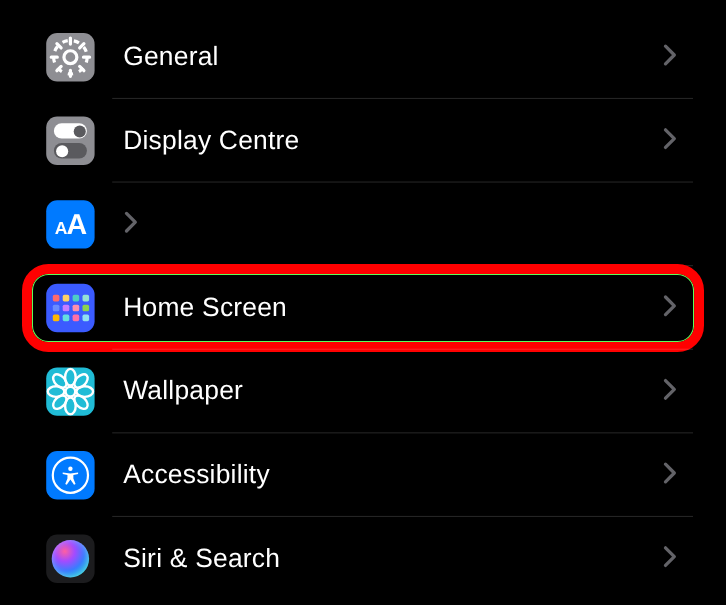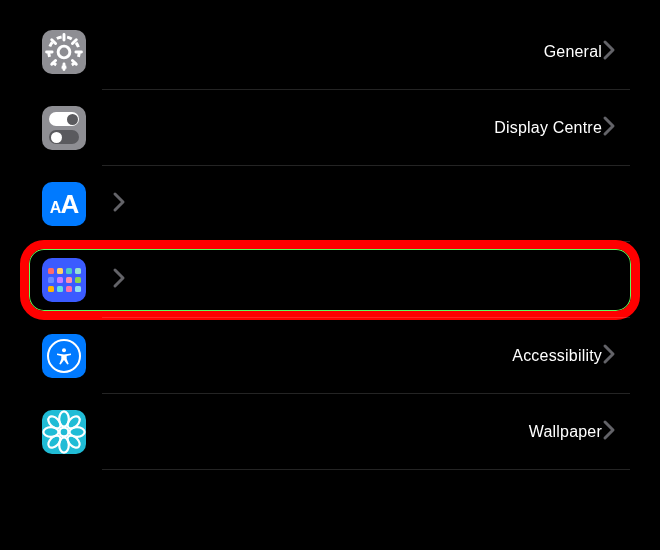--- a/index.html
+++ b/index.html
@@ -41,24 +41,23 @@
       border-radius: 10px;
       margin-left: 12px;
       margin-right: 26px;
       display: flex;
       align-items: center;
       justify-content: center;
       flex-shrink: 0;
     }
     .label {
       flex: 1;
-      font-size: 16px;
+      font-size: 24px;
       letter-spacing: 0.2px;
       color: #fff;
-      text-align: right;
     }
     .chevron {
       color: #636368;
       margin-right: 14px;
       flex-shrink: 0;
     }
     .highlight {
       position: absolute;
       top: -2px;
       left: -10px;
@@ -200,39 +199,21 @@
           <span style="background:#6a8cff"></span>
             <span style="background:#c77dff"></span>
             <span style="background:#ff8fab"></span>
             <span style="background:#8bd450"></span>
           <span style="background:#ffb703"></span>
             <span style="background:#64dfdf"></span>
             <span style="background:#ff70a6"></span>
             <span style="background:#90e0ef"></span>
         </div>
       </div>
-      <div class="chevron">
-        <svg width="14" height="22" viewBox="0 0 14 22" fill="none" stroke="currentColor" stroke-width="3" stroke-linecap="round" stroke-linejoin="round">
-            <path d="M3 3l8 8-8 8"></path>
-          </svg>
-      </div>
-    </div>
-  </div>
-
-  <div class="row-wrap">
-    <div class="row">
-      <div class="icon-box bg-blue">
-        <div class="axs-circle">
-          <svg width="20" height="20" viewBox="0 0 20 20" fill="#fff">
-              <circle cx="10" cy="4.2" r="2"></circle>
-              <path d="M3 7.5l7 1 7-1v1.4l-4.3 1v3.1l2 5-1.4.6L10 13.9l-3.3 4.7-1.4-.6 2-5v-3.1L3 8.9z"></path>
-            </svg>
-        </div>
-      </div>
-      <div class="label">Accessibility</div>
+      <div class="label">Home Screen</div>
       <div class="chevron">
         <svg width="14" height="22" viewBox="0 0 14 22" fill="none" stroke="currentColor" stroke-width="3" stroke-linecap="round" stroke-linejoin="round">
             <path d="M3 3l8 8-8 8"></path>
           </svg>
       </div>
     </div>
   </div>
 
   <div class="row-wrap">
     <div class="row">
@@ -253,14 +234,46 @@
       </div>
       <div class="label">Wallpaper</div>
       <div class="chevron">
         <svg width="14" height="22" viewBox="0 0 14 22" fill="none" stroke="currentColor" stroke-width="3" stroke-linecap="round" stroke-linejoin="round">
             <path d="M3 3l8 8-8 8"></path>
           </svg>
       </div>
     </div>
   </div>
 
+  <div class="row-wrap">
+    <div class="row">
+      <div class="icon-box bg-blue">
+        <div class="axs-circle">
+          <svg width="20" height="20" viewBox="0 0 20 20" fill="#fff">
+              <circle cx="10" cy="4.2" r="2"></circle>
+              <path d="M3 7.5l7 1 7-1v1.4l-4.3 1v3.1l2 5-1.4.6L10 13.9l-3.3 4.7-1.4-.6 2-5v-3.1L3 8.9z"></path>
+            </svg>
+        </div>
+      </div>
+      <div class="label">Accessibility</div>
+      <div class="chevron">
+        <svg width="14" height="22" viewBox="0 0 14 22" fill="none" stroke="currentColor" stroke-width="3" stroke-linecap="round" stroke-linejoin="round">
+            <path d="M3 3l8 8-8 8"></path>
+          </svg>
+      </div>
+    </div>
+  </div>
+
+  <div class="row-wrap">
+    <div class="row no-div">
+      <div class="icon-box bg-siri">
+        <div class="siri-orb"></div>
+      </div>
+      <div class="label">Siri &amp; Search</div>
+      <div class="chevron">
+        <svg width="14" height="22" viewBox="0 0 14 22" fill="none" stroke="currentColor" stroke-width="3" stroke-linecap="round" stroke-linejoin="round">
+            <path d="M3 3l8 8-8 8"></path>
+          </svg>
+      </div>
+    </div>
+  </div>
 
 </div>
 
 </body></html>

